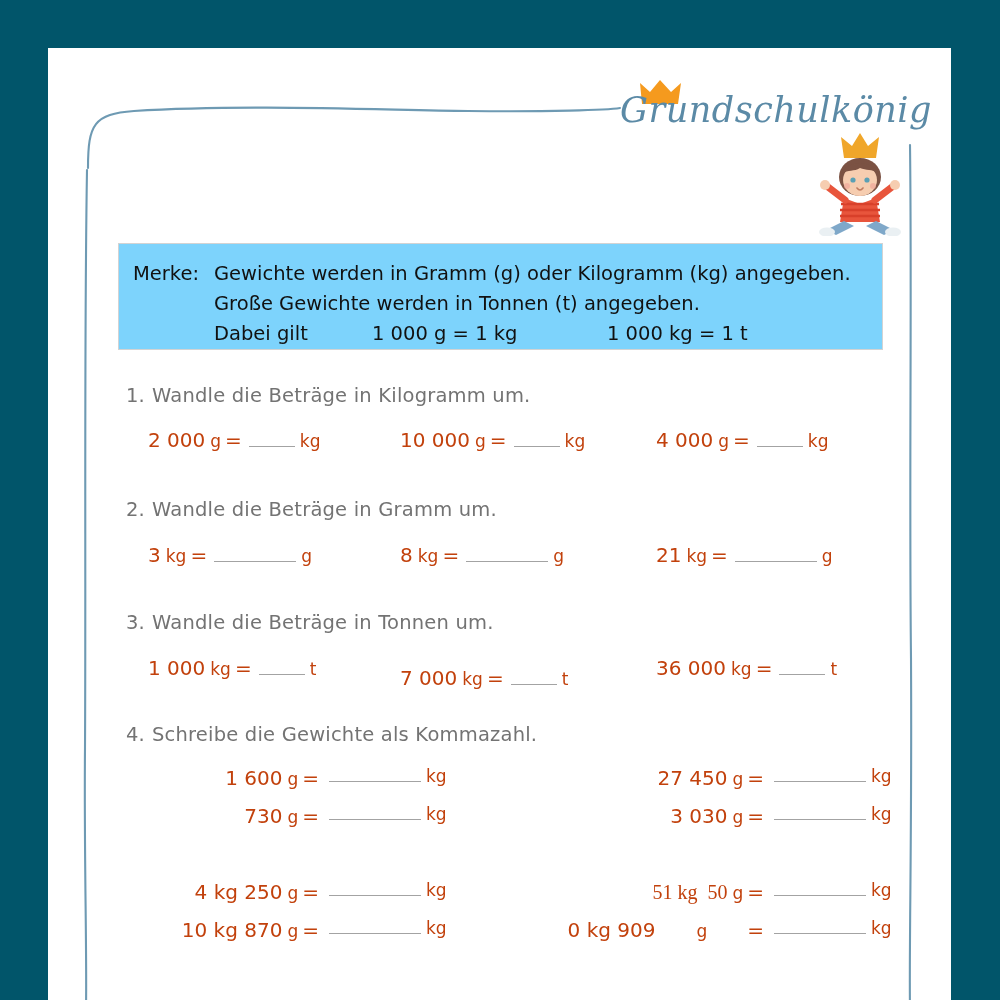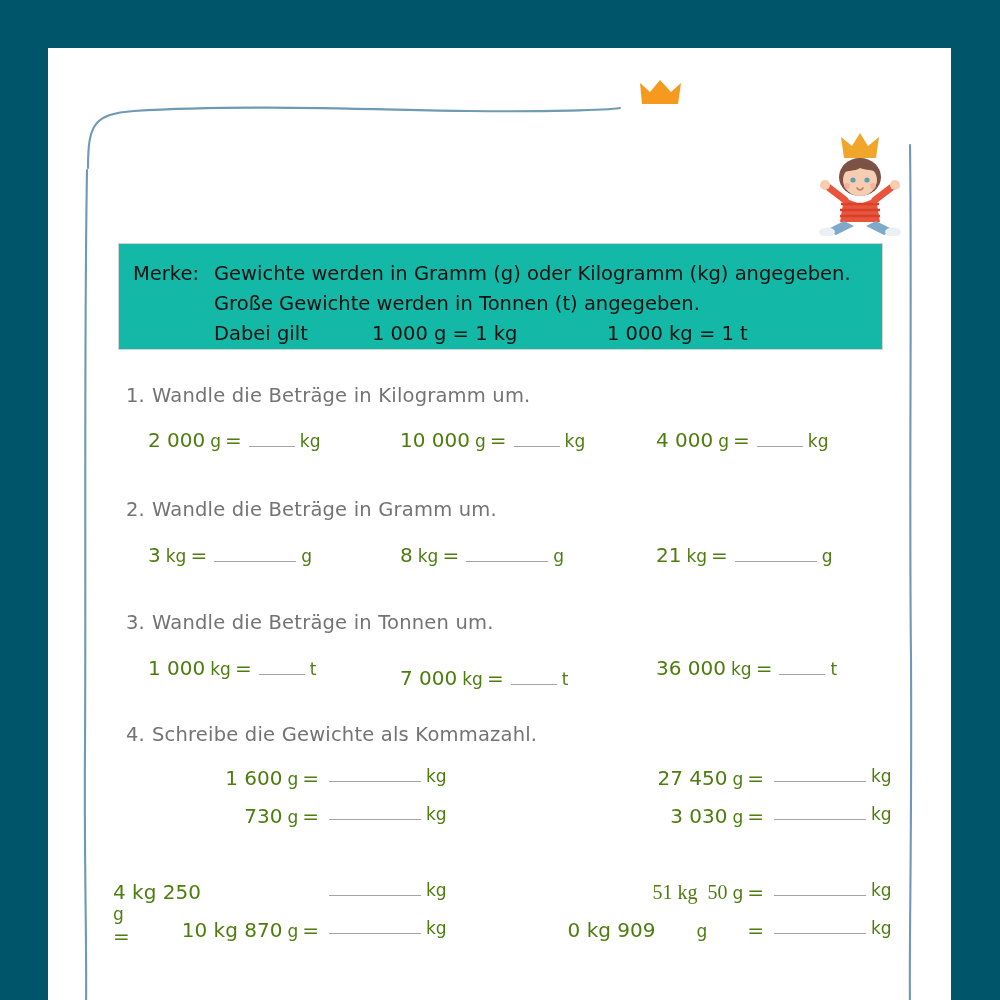--- a/index.html
+++ b/index.html
@@ -79,21 +79,21 @@
   }
 
   
   #merke {
     position: absolute;
     left: 70px;
     top: 195px;
     width: 765px;
     height: 107px;
     border: 1px solid #d3d3d3;
-    background: #14b8a6;
+    background: #7dd3fc;
   }
   .merke-row {
     position: absolute;
     left: 0;
     width: 100%;
     height: 30px;
     font-size: 19.5px;
     color: #111;
     white-space: nowrap;
   }
@@ -108,21 +108,21 @@
     font-size: 19.5px;
     color: #737373;
     white-space: nowrap;
     letter-spacing: 0.2px;
   }
   .task-num { display: inline-block; margin-right: 7px; }
 
   .eq {
     position: absolute;
     font-size: 20px;
-    color: #4d7c0f;
+    color: #c2410c;
     white-space: nowrap;
     display: flex;
     align-items: baseline;
   }
   .eq.right-al { justify-content: flex-end; }
 
   .term { }
   .unit { font-size: 17px; }
   .eqsign { margin: 0 4px; }
 
@@ -144,20 +144,21 @@
   <svg id="frame" viewBox="0 0 903 960" preserveAspectRatio="none">
     <path d="M 40 120 C 40 76, 46 66, 86 63 C 200 56, 330 62, 420 63 C 500 64, 560 62, 572 60" fill="none" stroke="#6e9ab3" stroke-width="2.1" stroke-linecap="round"></path>
     <path d="M 39 122 C 36 300, 38 520, 37 700 C 36 810, 39 900, 38 962" fill="none" stroke="#6e9ab3" stroke-width="2.1" stroke-linecap="round"></path>
     <path d="M 862 97 C 864 250, 861 430, 863 610 C 864 790, 861 900, 862 962" fill="none" stroke="#6e9ab3" stroke-width="2.1" stroke-linecap="round"></path>
   </svg>
 
   <div id="logo">
     <svg id="logo-crown" width="42" height="26" viewBox="0 0 42 26">
       <path d="M2 24 L0 3 L10 12 L20 0 L31 12 L41 3 L38 24 Z" fill="#f59a1e"></path>
     </svg>
+    <div id="logo-word">Grundschulkönig</div>
   </div>
 
   <svg id="mascot" viewBox="0 0 92 104">
 
     <path d="M30 26 L27 5 L38 14 L46 1 L54 14 L65 5 L62 26 Z" fill="#f0a62a"></path>
 
     <ellipse cx="46" cy="45" rx="21" ry="19" fill="#7b5243"></ellipse>
 
     <ellipse cx="46" cy="48" rx="17" ry="16" fill="#f6cdb0"></ellipse>
 
@@ -312,21 +313,21 @@
   <div class="eq right-al" style="left:505px; top:756px; width:215px;">
     <span class="term">3 030</span>
       <span class="unit" style="margin-left:5px;">g</span>
       <span class="eqsign">=</span>
   </div>
   <div class="eq" style="left:723px; top:756px;">
     <span class="blank blank-l"></span>
       <span class="unit">kg</span>
   </div>
 
-  <div class="eq right-al" style="left:60px; top:832px; width:215px;flex-direction:column;">
+  <div class="eq right-al" style="left:60px; top:832px; width:215px;">
     <span class="term">4 kg 250</span>
       <span class="unit" style="margin-left:5px;">g</span>
       <span class="eqsign">=</span>
   </div>
   <div class="eq" style="left:278px; top:832px;">
     <span class="blank blank-l"></span>
       <span class="unit">kg</span>
   </div>
   <div class="eq right-al" style="left:505px; top:832px; width:215px;">
     <span class="term" style="white-space:pre;font-family:Liberation Serif, serif;">51 kg  50</span>

